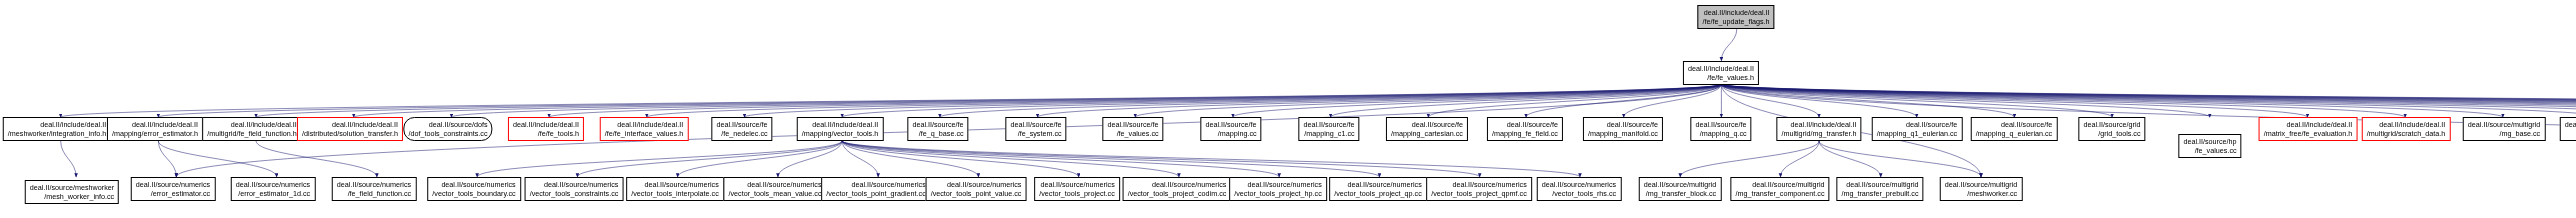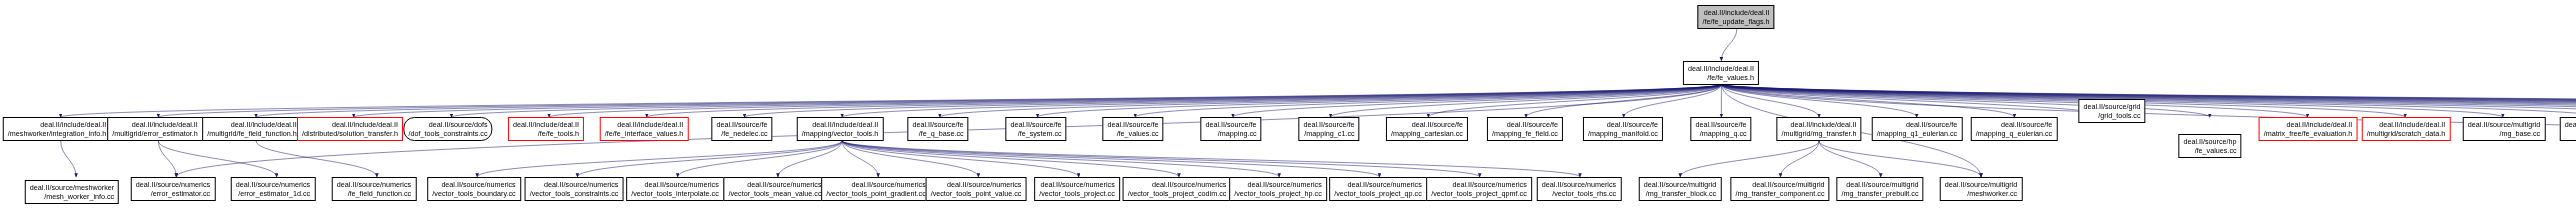--- a/index.html
+++ b/index.html
@@ -115,21 +115,21 @@
       <div class="node" style="left: 1721px; top: 61px;">
         <span class="l">deal.II/include/deal.II</span>
         <span class="l">/fe/fe_values.h</span>
       </div>
       <div class="node" style="left: 57px; top: 117px;">
         <span class="l">deal.II/include/deal.II</span>
         <span class="l">/meshworker/integration_info.h</span>
       </div>
       <div class="node" style="left: 155px; top: 117px;">
         <span class="l">deal.II/include/deal.II</span>
-        <span class="l">/multigrid/error_estimator.h</span>
+        <span class="l">/mapping/error_estimator.h</span>
       </div>
       <div class="node" style="left: 252px; top: 117px;">
         <span class="l">deal.II/include/deal.II</span>
         <span class="l">/multigrid/fe_field_function.h</span>
       </div>
       <div class="node red" style="left: 350px; top: 117px;">
         <span class="l">deal.II/include/deal.II</span>
         <span class="l">/distributed/solution_transfer.h</span>
       </div>
       <div class="node" style="left: 448px; top: 117px; border-radius: 11px;">
@@ -193,21 +193,21 @@
         <span class="l">/multigrid/mg_transfer.h</span>
       </div>
       <div class="node" style="left: 1917px; top: 117px;">
         <span class="l">deal.II/source/fe</span>
         <span class="l">/mapping_q1_eulerian.cc</span>
       </div>
       <div class="node" style="left: 2014px; top: 117px;">
         <span class="l">deal.II/source/fe</span>
         <span class="l">/mapping_q_eulerian.cc</span>
       </div>
-      <div class="node" style="left: 2112px; top: 99px;">
+      <div class="node" style="left: 2112px; top: 117px;">
         <span class="l">deal.II/source/grid</span>
         <span class="l">/grid_tools.cc</span>
       </div>
       <div class="node" style="left: 2210px; top: 134px;">
         <span class="l">deal.II/source/hp</span>
         <span class="l">/fe_values.cc</span>
       </div>
       <div class="node red" style="left: 2308px; top: 117px;">
         <span class="l">deal.II/include/deal.II</span>
         <span class="l">/matrix_free/fe_evaluation.h</span>

